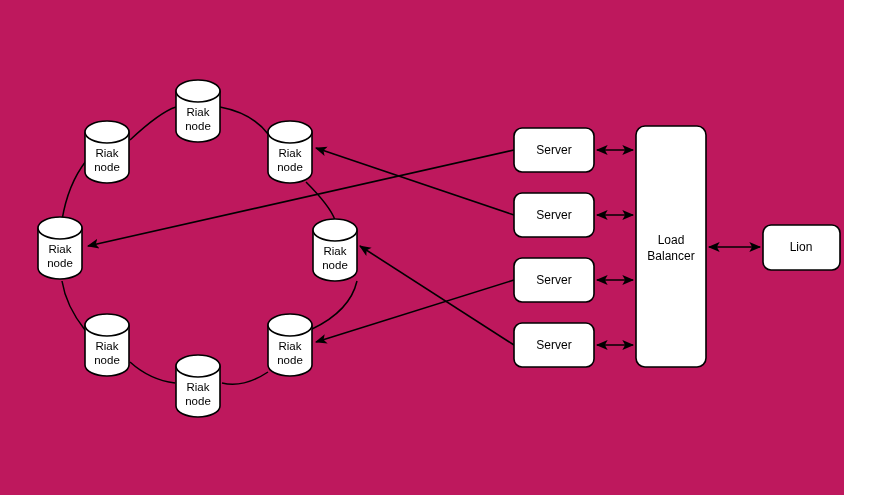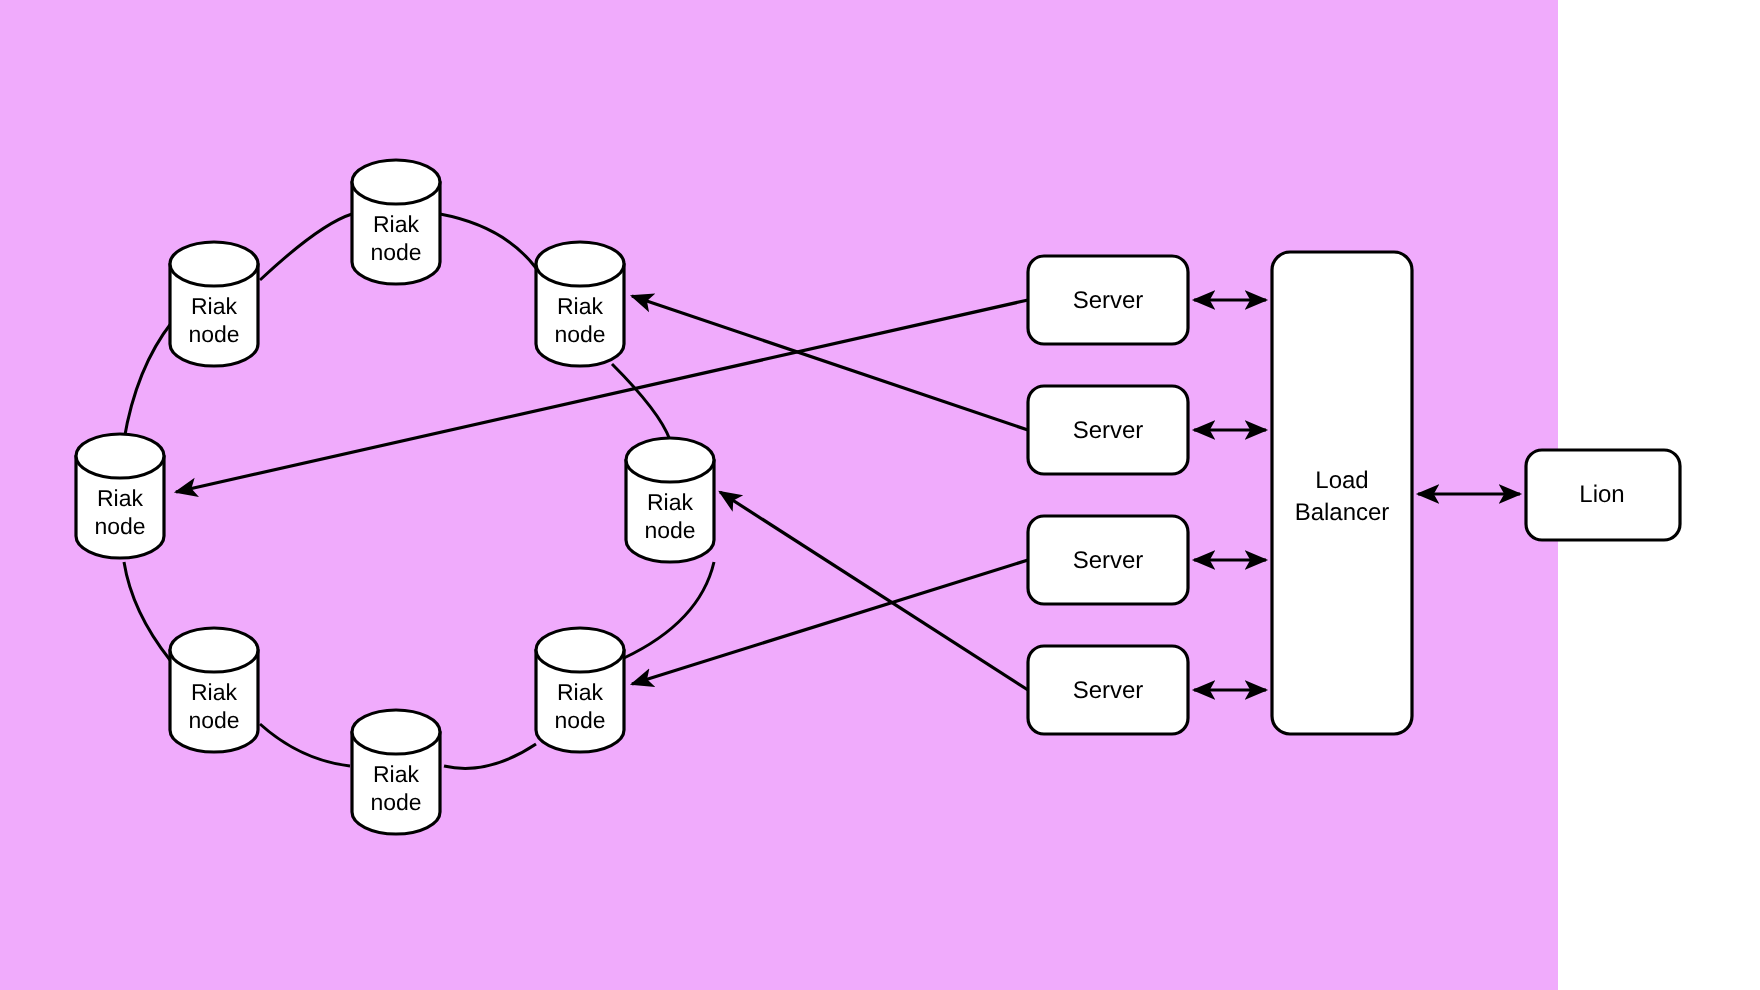--- a/index.html
+++ b/index.html
@@ -8,23 +8,23 @@
     background: #ffffff;
   }
   body {
     width: 880px;
     height: 495px;
     font-family: "Liberation Sans", sans-serif;
     overflow: hidden;
   }
   #diagram-root {
     position: relative;
-    width: 779px;
+    width: 844px;
     height: 495px;
-    background: #f0abfc;
+    background: #be185d;
   }
   svg#diagram-canvas {
     position: absolute;
     left: 0;
     top: 0;
     width: 880px;
     height: 495px;
   }
   .shape-stroke {
     stroke: #000000;

